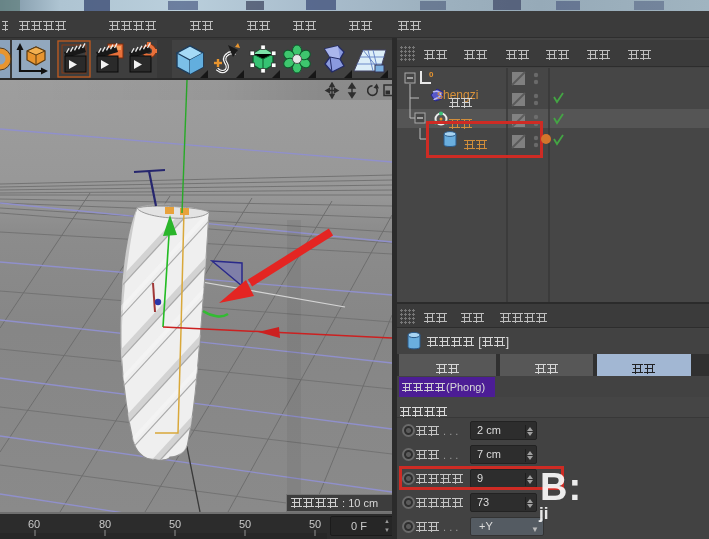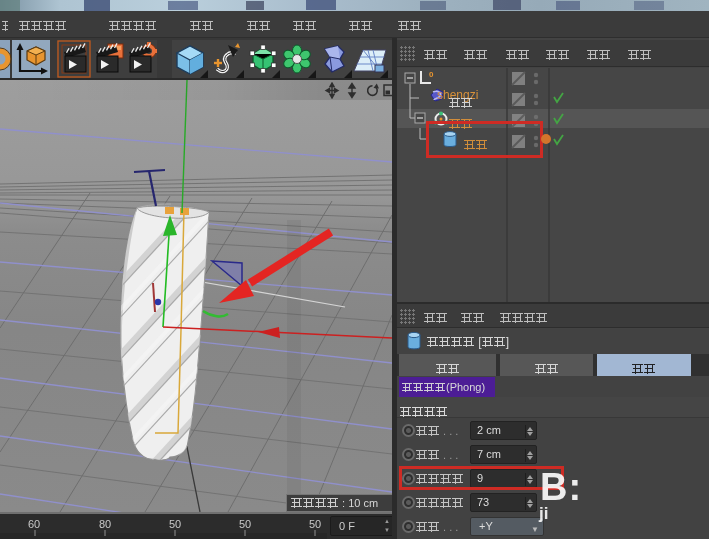--- a/index.html
+++ b/index.html
@@ -343,21 +343,21 @@
 <svg class="abs" style="left:0;top:0" width="327" height="25" viewBox="0 0 327 25">
 <g stroke="#909090" stroke-width="1">
 <line x1="35" y1="16" x2="35" y2="22"></line>
           <line x1="105" y1="16" x2="105" y2="22"></line>
           <line x1="175" y1="16" x2="175" y2="22"></line>
           <line x1="245" y1="16" x2="245" y2="22"></line>
           <line x1="315" y1="16" x2="315" y2="22"></line>
 </g>
 </svg>
 </div>
-<div class="abs" style="left:330px;top:516px;width:65px;height:20px;background:#262626;border:1px solid #1b1b1b;border-radius:2px;color:#cccccc;font-size:11px;line-height:18px"><span style="margin-left:8px">0 F</span><span style="position:absolute;right:4px;top:0;color:#999;font-size:6px;line-height:9px">▲<br>▼</span></div>
+<div class="abs" style="left:330px;top:516px;width:65px;height:20px;background:#262626;border:1px solid #1b1b1b;border-radius:2px;color:#cccccc;font-size:11px;line-height:18px"><span style="margin-left:20px">0 F</span><span style="position:absolute;right:4px;top:0;color:#999;font-size:6px;line-height:9px">▲<br>▼</span></div>
 
 <div class="abs" style="left:392px;top:38px;width:5px;height:501px;background:#2b2b2b"></div>
 <div class="abs" style="left:397px;top:38px;width:312px;height:501px;background:#434343"></div>
 
 <div class="abs" style="left:397px;top:40px;width:312px;height:27px;background:#3b3b3b;border-bottom:1px solid #2d2d2d"></div>
 <div class="abs grip" style="left:400px;top:46px"></div>
 <div class="abs mtxt" style="left:0;top:48px;width:709px">
 <span class="abs" style="left:424px"><span class="zh"></span><span class="zh"></span></span>
 <span class="abs" style="left:464px"><span class="zh"></span><span class="zh"></span></span>
 <span class="abs" style="left:506px"><span class="zh"></span><span class="zh"></span></span>

